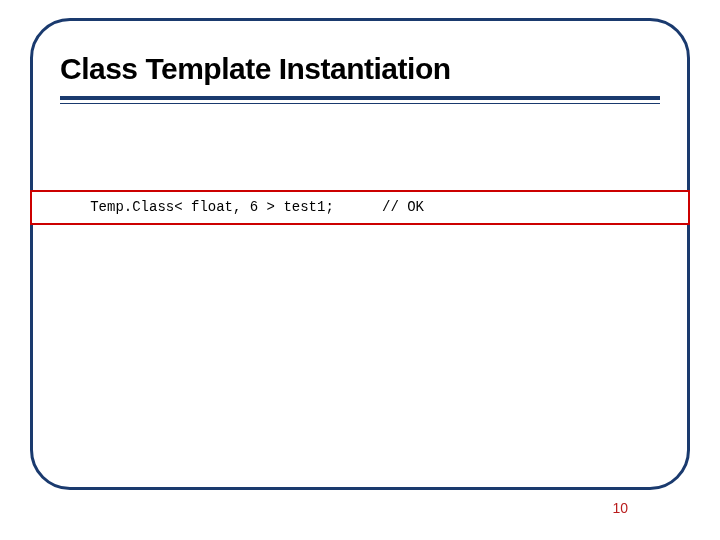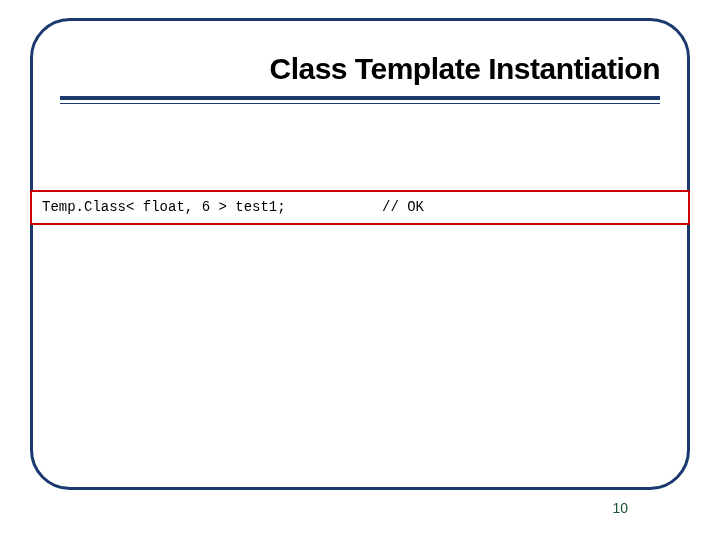--- a/index.html
+++ b/index.html
@@ -23,21 +23,21 @@
       position: absolute;
       top: 52px;
       left: 60px;
       right: 60px;
     }
     .slide-title {
       font-family: Arial, Helvetica, sans-serif;
       font-weight: 900;
       font-size: 30px;
       color: #000000;
-      text-align: right;
+      text-align: left;
       padding-bottom: 8px;
       letter-spacing: -0.5px;
     }
     .title-underline-thick {
       height: 4px;
       background: #1a3a6e;
       margin-top: 2px;
     }
     .title-underline-thin {
       height: 1px;
@@ -45,20 +45,21 @@
       margin-top: 3px;
     }
     .code-block {
       position: absolute;
       top: 190px;
       left: 30px;
       right: 30px;
       border: 2px solid #cc0000;
       padding: 6px 10px 6px 10px;
       background: #ffffff;
+      text-align: center;
     }
     .code-line {
       font-family: "Courier New", Courier, monospace;
       font-size: 14px;
       color: #000000;
       white-space: pre;
       line-height: 1.35;
       display: flex;
     }
     .code-left {
@@ -66,21 +67,21 @@
       width: 340px;
     }
     .code-right {
       display: inline-block;
     }
     .page-number {
       position: absolute;
       bottom: 24px;
       right: 92px;
       font-size: 14px;
-      color: #14532d;
+      color: #b91c1c;
       font-family: Arial, sans-serif;
     }
   </style>
 </head>
 <body>
 
 <div class="slide-frame"></div>
 
 <div class="title-area">
   <div class="slide-title">Class Template Instantiation</div>

